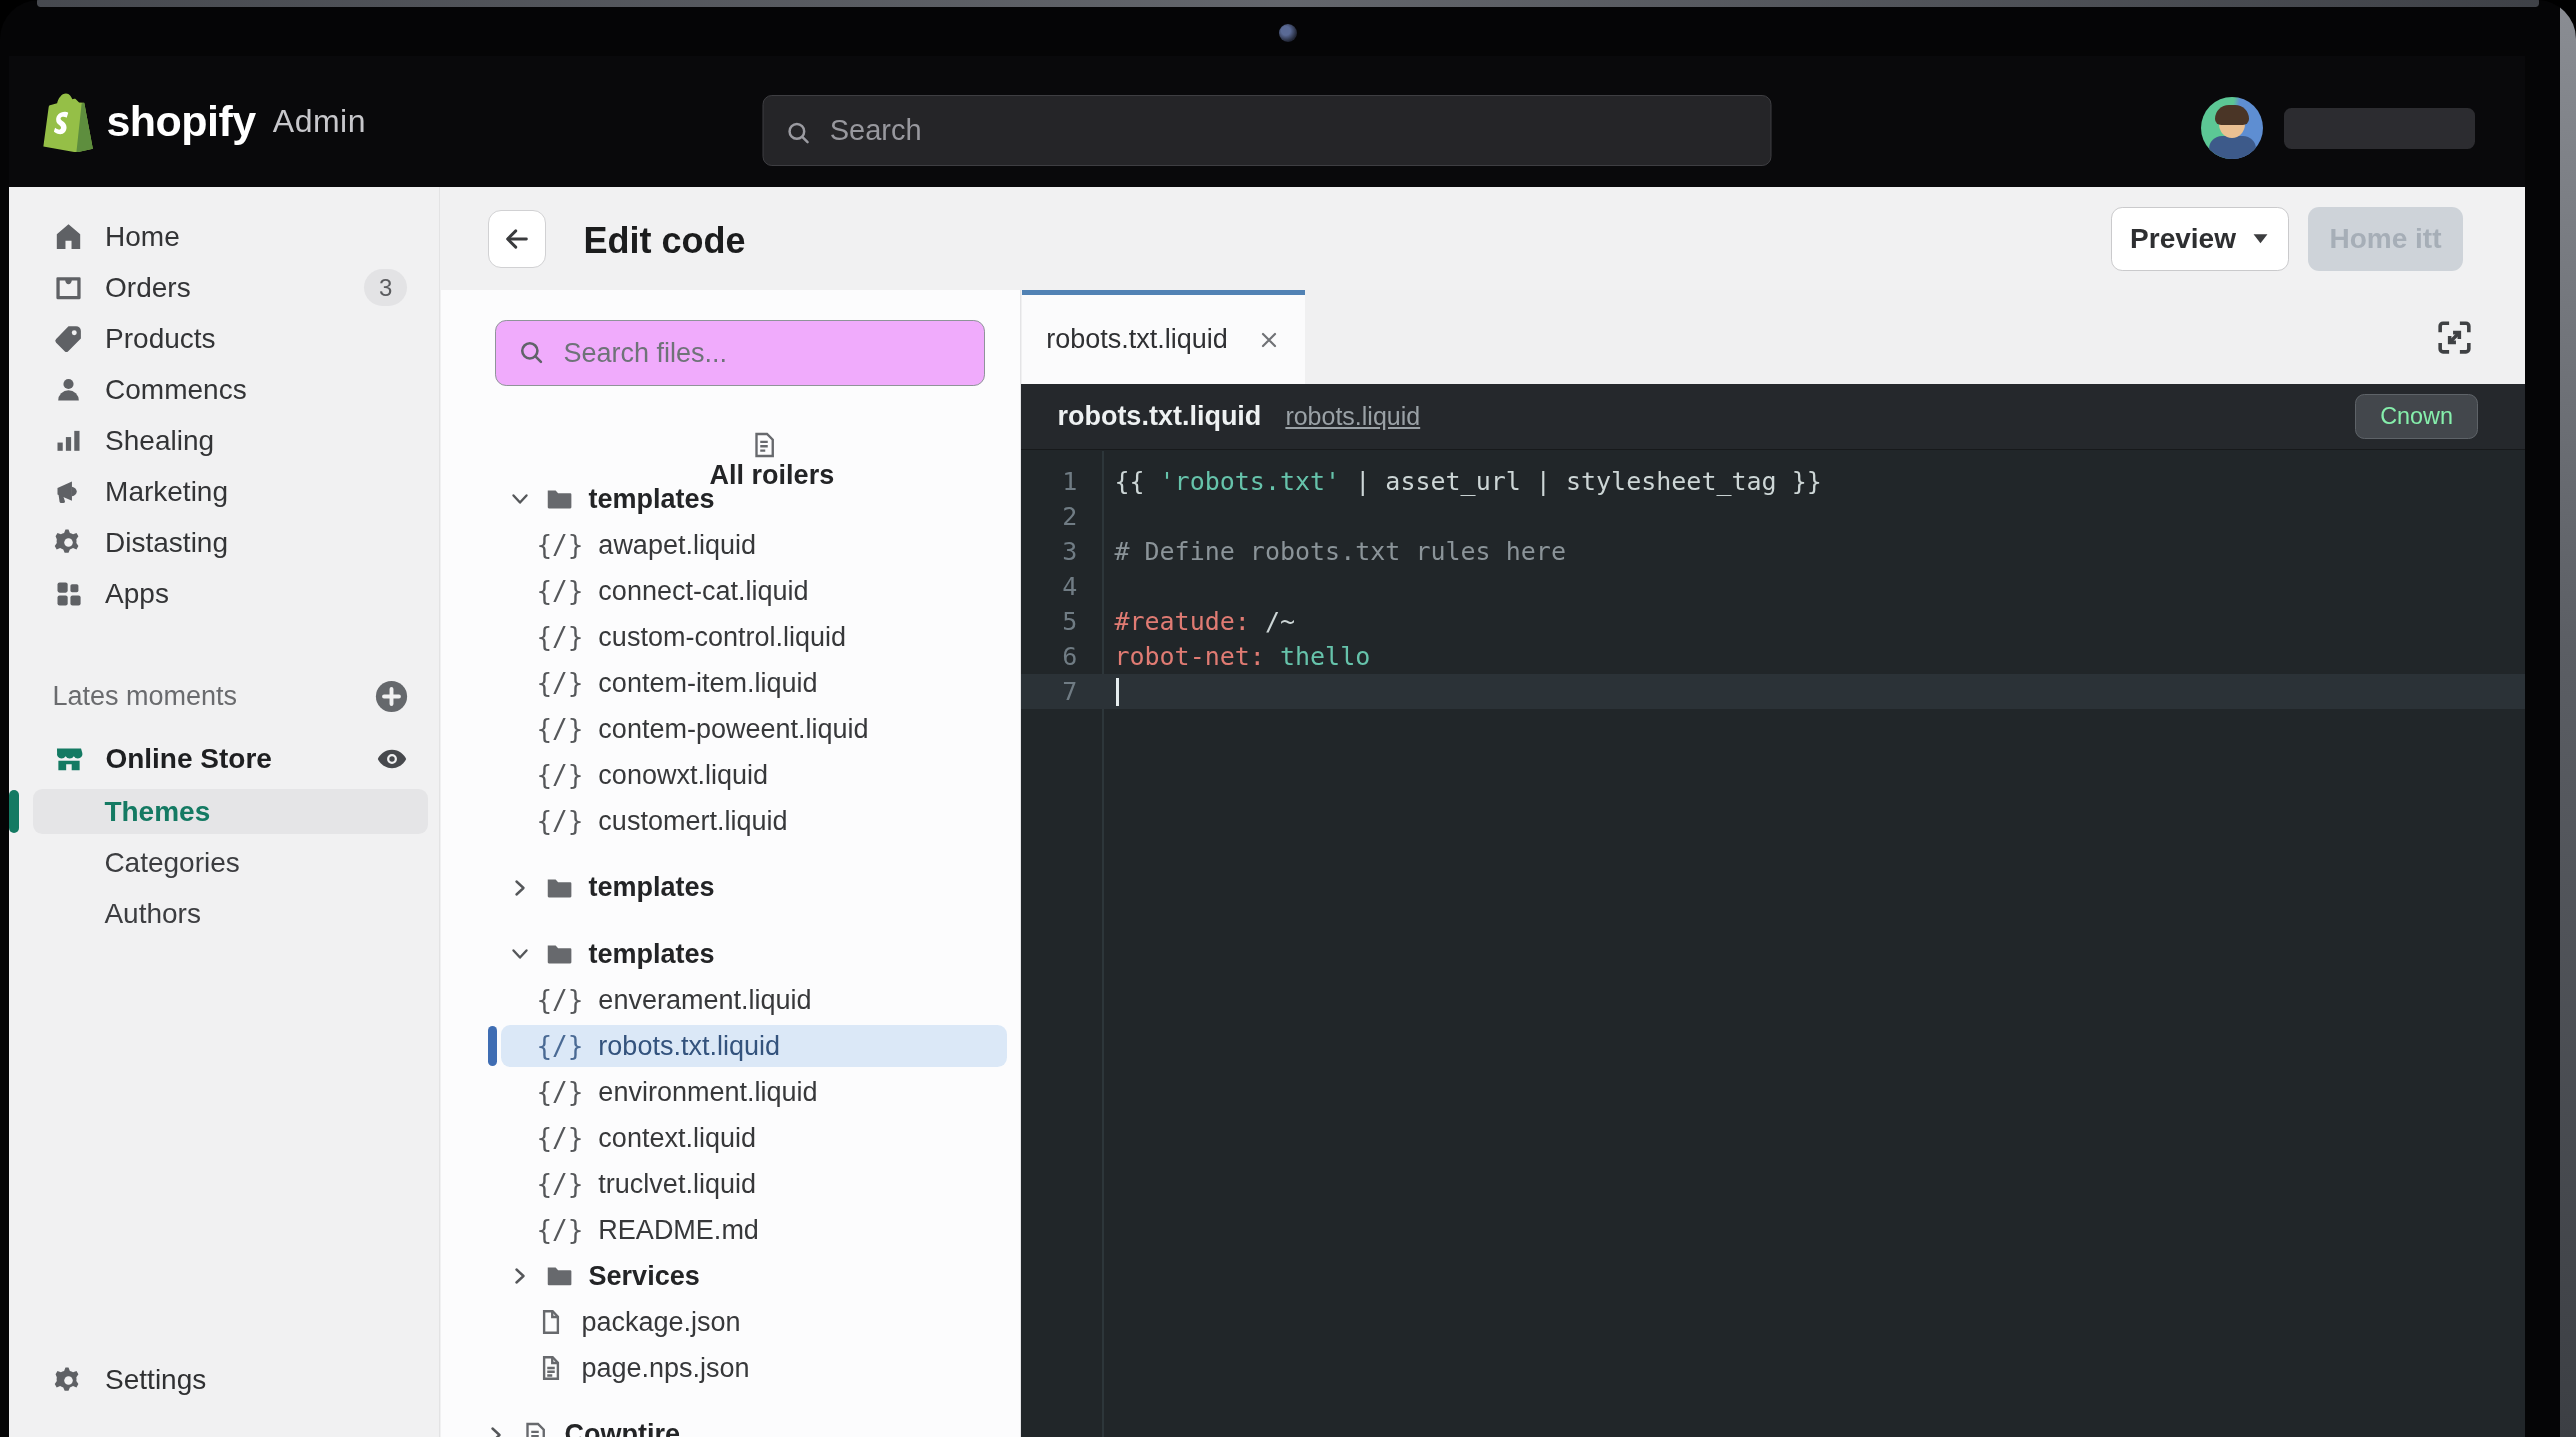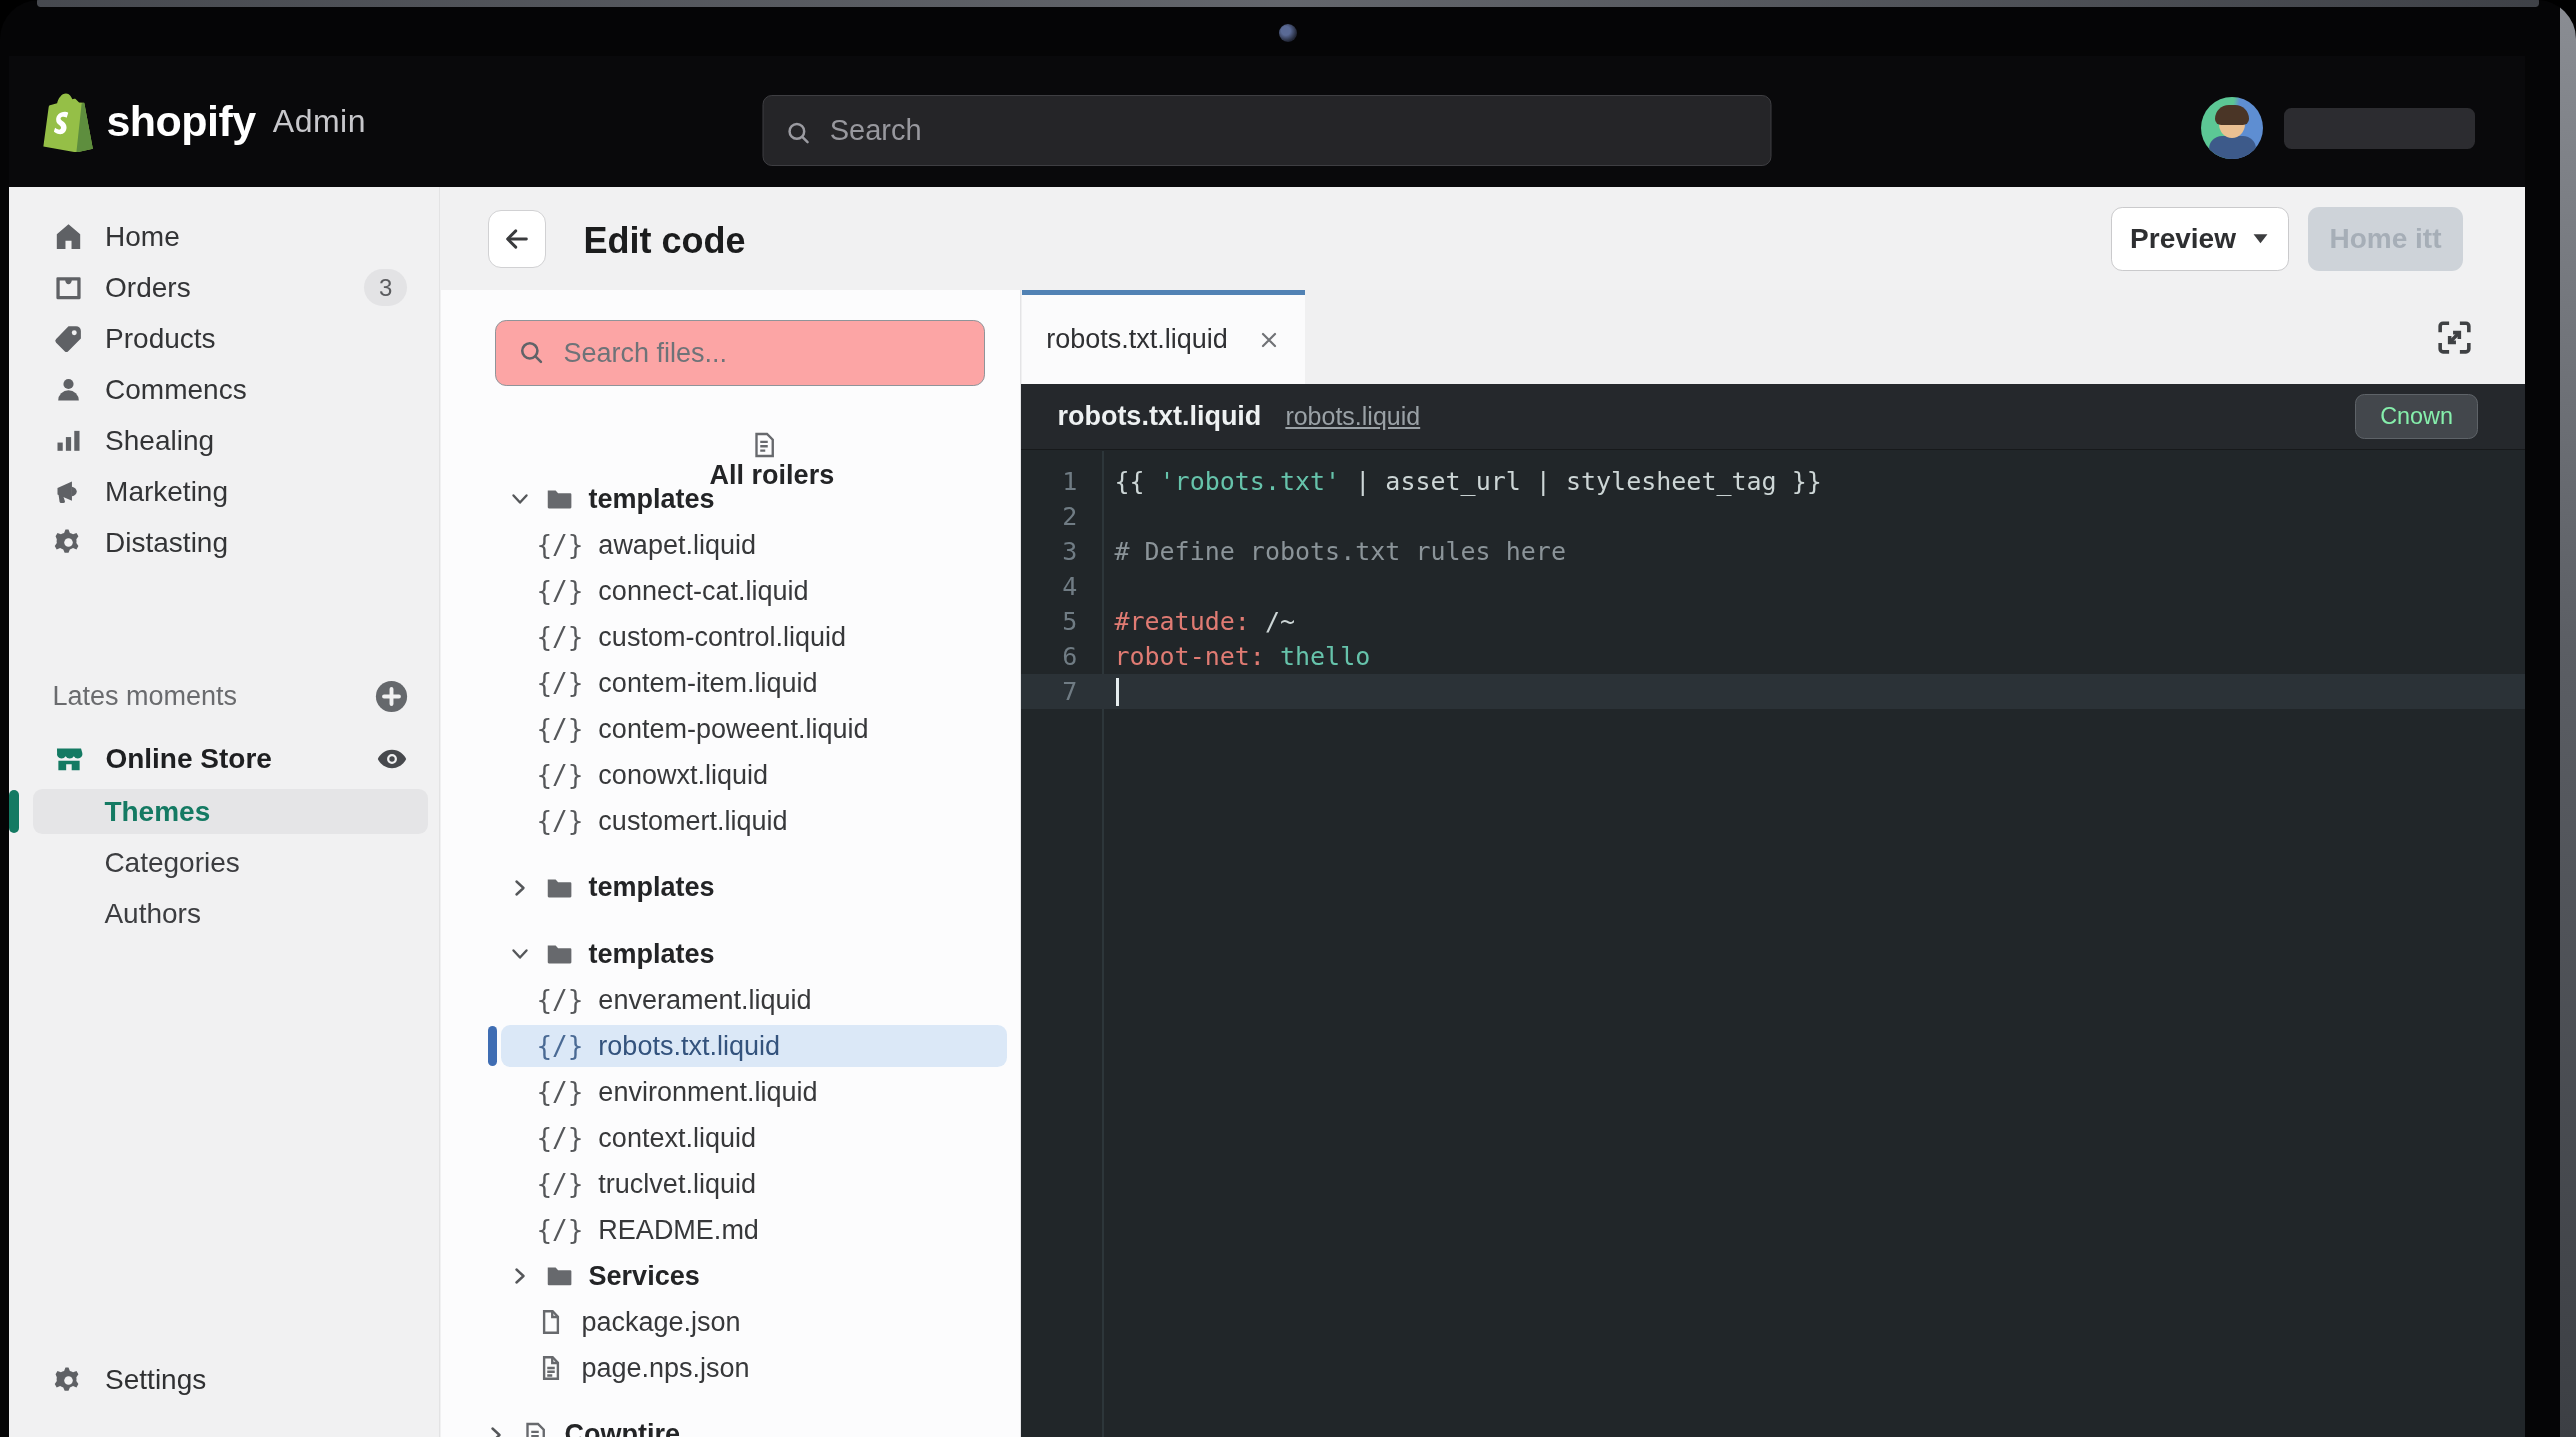--- a/index.html
+++ b/index.html
@@ -79,21 +79,21 @@
   .btn-preview{width:178px;height:64px;background:#fff;border:1.4px solid #cacacc;border-radius:11.2px;
     display:flex;align-items:center;justify-content:center;gap:15px;font-size:28px;font-weight:600;color:#2e2f31;cursor:pointer;}
   .btn-preview .icn{width:19px;height:13px;color:#3c3d3f;}
   .btn-save{width:155px;height:64px;background:#ced3d9;border:none;border-radius:11.2px;
     display:flex;align-items:center;justify-content:center;font-size:28px;font-weight:600;color:#a6aeb7;cursor:not-allowed;}
 
   .content{position:absolute;left:0;right:0;top:103px;bottom:0;}
 
   
   .tree-panel{position:absolute;left:0;top:0;bottom:0;width:580px;background:#fcfcfd;border-right:0.9px solid #e4e4e6;}
-  .tree-search{position:absolute;left:54px;top:30px;width:490px;height:66px;background:#fca5a5;
+  .tree-search{position:absolute;left:54px;top:30px;width:490px;height:66px;background:#f0abfc;
     border:1.9px solid #8f9499;border-radius:11.2px;}
   .tree-search input{position:absolute;inset:0;background:transparent;border:0;outline:none;
     color:#45474a;font-size:27px;padding-left:67px;font-family:"Liberation Sans",sans-serif;}
   .tree-search input::placeholder{color:#6e7378;}
   .tree-search .icn{position:absolute;left:20.6px;top:17px;width:28px;height:28px;color:#5f6368;}
   .tree-list{position:absolute;left:0;right:0;top:140px;}
   .tree-row{position:relative;height:46px;display:flex;align-items:center;cursor:pointer;color:#37383a;}
   .tree-row.gap{margin-top:20.6px;}
   .tree-row .chev{width:24px;height:24px;color:#55575a;margin-right:11.2px;flex:none;}
   .tree-row .t-icon{width:30px;height:30px;color:#67696d;margin-right:15px;flex:none;position:relative;z-index:2;}
@@ -238,20 +238,31 @@
             </div>
             <div class="nav-item">
               <span class="icn n-icon">
                 <svg viewBox="0 0 24 24" fill="currentColor">
                   <path d="M12 2.6l1 2.4a7 7 0 0 1 2.3 1l2.5-1 1.4 2.5-1.5 2.1a7 7 0 0 1 0 2.8l1.5 2.1-1.4 2.5-2.5-1a7 7 0 0 1-2.3 1l-1 2.4h-2.8l-1-2.4a7 7 0 0 1-2.3-1l-2.5 1-1.4-2.5 1.5-2.1a7 7 0 0 1 0-2.8L2.6 7.5 4 5l2.5 1a7 7 0 0 1 2.3-1l1-2.4Z"></path>
                   <circle cx="12" cy="12" r="3.1" fill="#f1f1f2"></circle>
                 </svg>
               </span>
               <span class="n-label">Distasting</span>
             </div>
+            <div class="nav-item">
+              <span class="icn n-icon">
+                <svg viewBox="0 0 24 24" fill="currentColor">
+                  <rect x="4" y="4" width="7.4" height="7.4" rx="1.5"></rect>
+                  <rect x="13.4" y="5.2" width="5.8" height="5.8" rx="1.2"></rect>
+                  <rect x="4" y="13.4" width="7.4" height="7.4" rx="1.5"></rect>
+                  <rect x="13.4" y="13.4" width="7.4" height="7.4" rx="1.5"></rect>
+                </svg>
+              </span>
+              <span class="n-label">Apps</span>
+            </div>
           </nav>
 
         <div class="side-section">
           <span class="sec-label">Lates moments</span>
           <span class="plus-btn icn">
             <svg viewBox="0 0 24 24">
                 <circle cx="12" cy="12" r="9.6" fill="#65686c"></circle>
                 <path d="M12 7.4v9.2M7.4 12h9.2" stroke="#f1f1f2" stroke-width="2.4" stroke-linecap="round"></path>
               </svg>
           </span>

